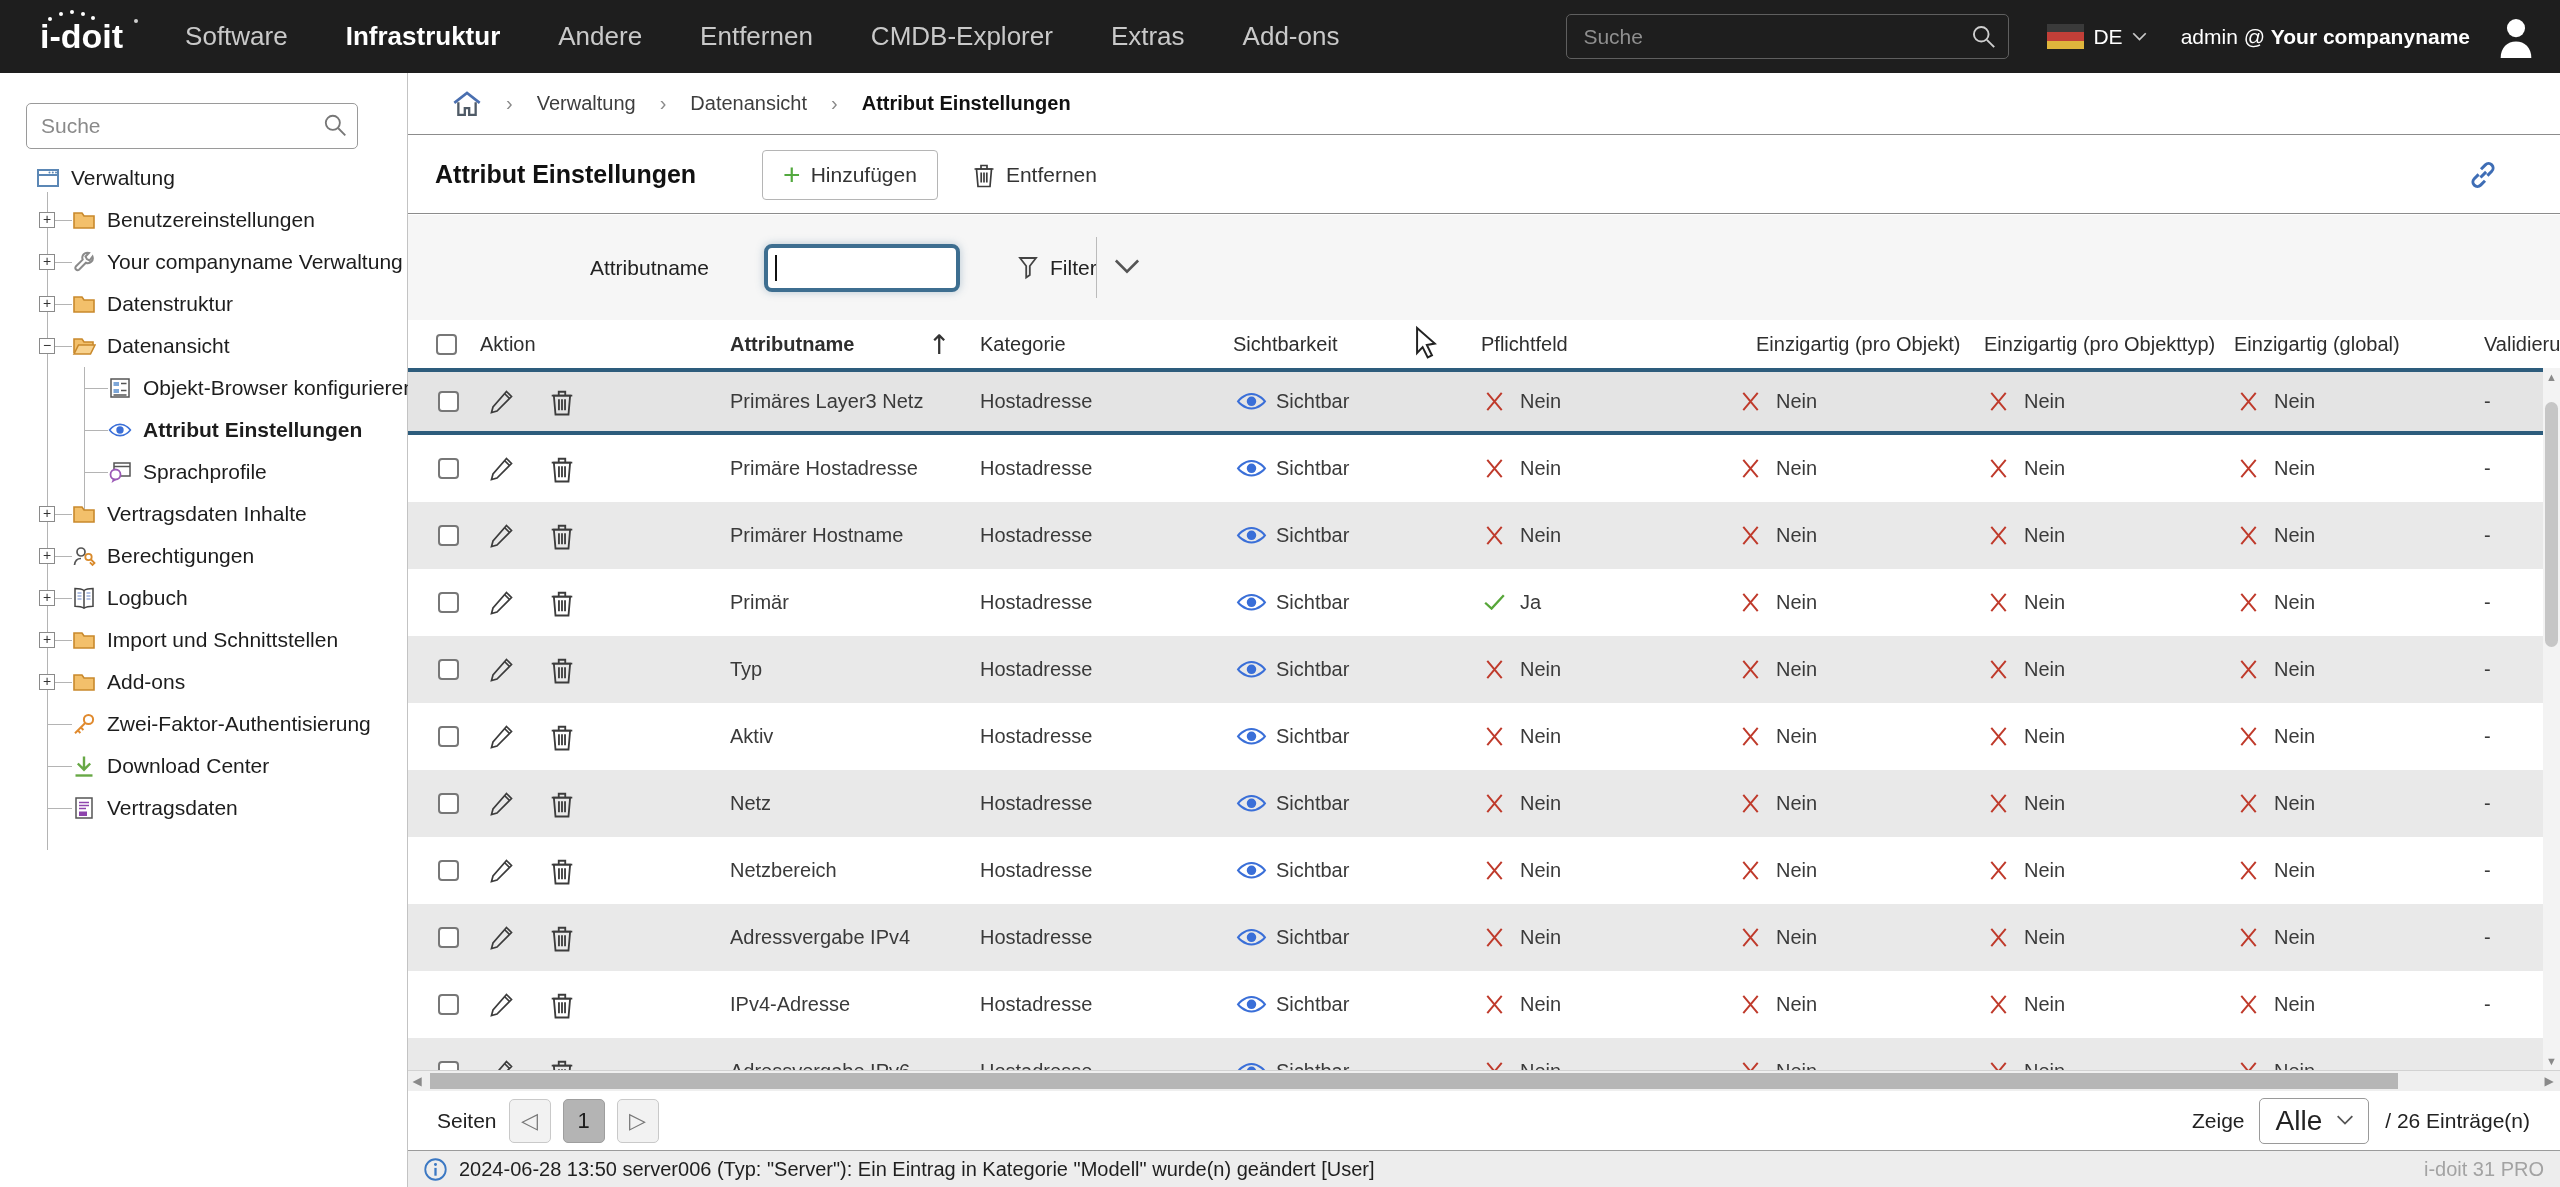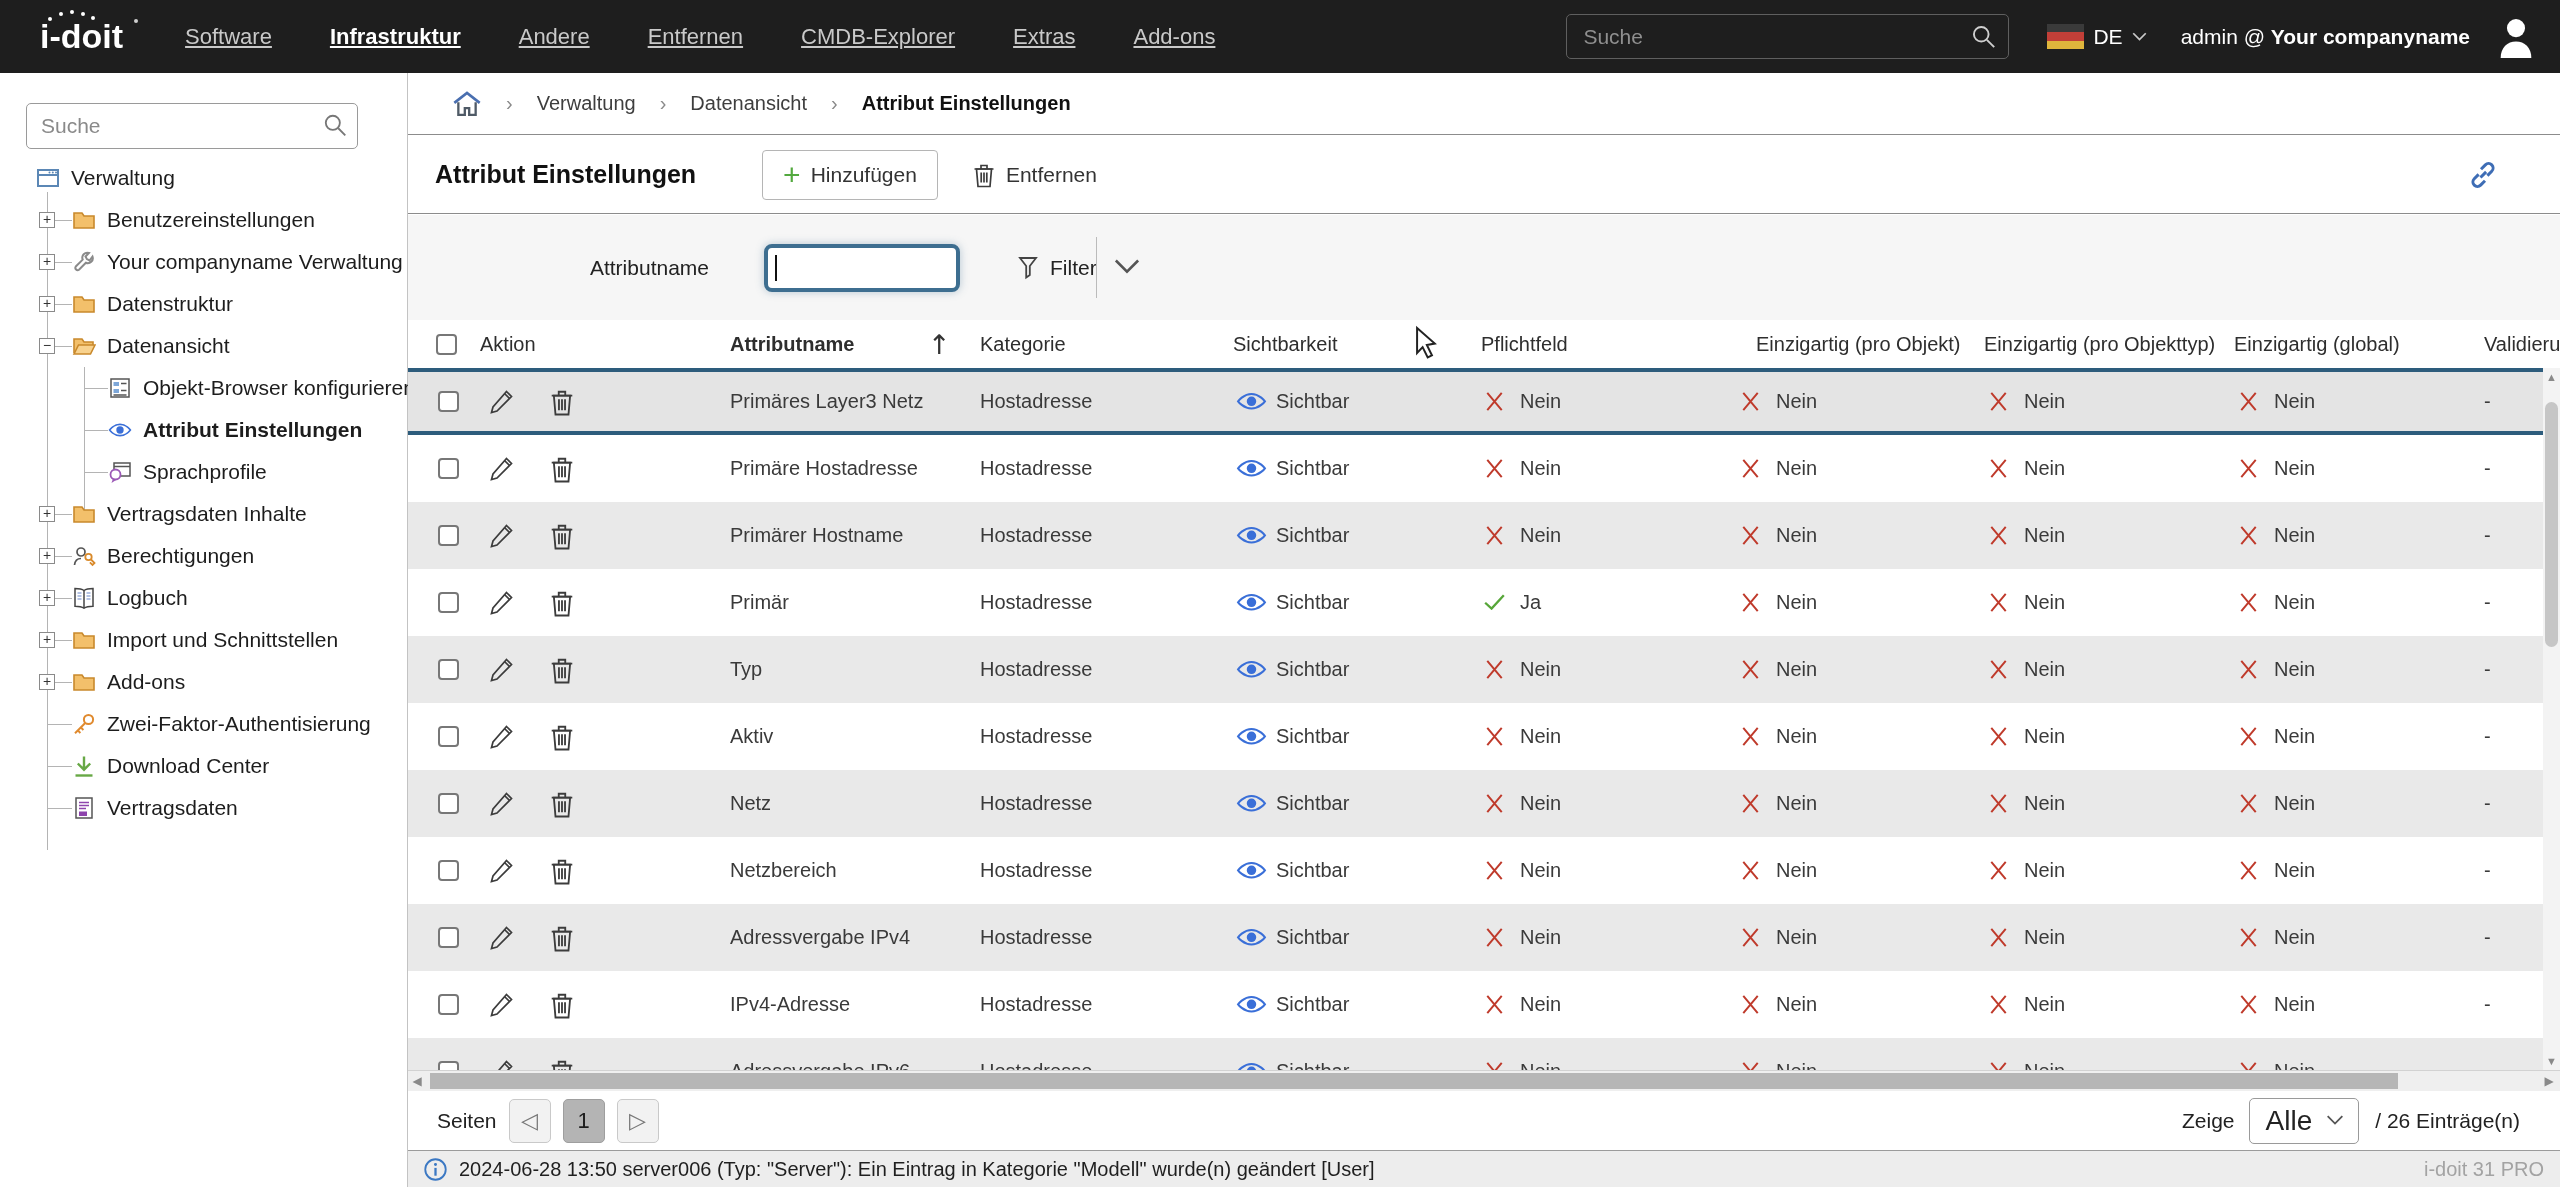--- a/index.html
+++ b/index.html
@@ -7,21 +7,21 @@
     font-family:"Liberation Sans","DejaVu Sans",sans-serif; }
   .app { position:relative; width:2560px; height:1187px; }
 
   
   .navbar { position:absolute; top:0; left:0; width:2560px; height:73px; background:#1e1e1e;
     display:flex; align-items:center; }
   .logo { position:relative; margin-left:40px; font-size:34px; font-weight:bold; color:#fff; letter-spacing:0; }
   .logo .dots { position:absolute; top:0px; left:8px; width:4px; height:4px; border-radius:50%; background:#fff;
     box-shadow:11px -5px 0 #fff, 22px -7px 0 #fff, 33px -5px 0 #fff, 43px -1px 0 #fff, 86px 2px 0 #cfcfcf; }
   .nav-menu { display:flex; margin-left:62px; gap:58px; }
-  .nav-item { color:#c9c9c9; font-size:22px; cursor:pointer; white-space:nowrap;text-decoration:underline; }
+  .nav-item { color:#c9c9c9; font-size:26px; cursor:pointer; white-space:nowrap; }
   .nav-item.active { color:#fff; font-weight:bold; }
   .nav-search { position:relative; margin-left:auto; width:443px; height:45px; }
   .nav-search input { width:100%; height:100%; background:#1e1e1e; border:1px solid #5f5f5f; border-radius:5px;
     color:#ddd; font-size:21px; padding:0 50px 0 16px; outline:none; font-family:inherit; }
   .nav-search input::placeholder { color:#8f8f8f; }
   .nav-search .mag { position:absolute; right:12px; top:9px; width:27px; height:27px; color:#cfcfcf; }
   .lang { display:flex; align-items:center; gap:9px; margin-left:38px; cursor:pointer; }
   .flag { width:37px; height:25px; display:flex; flex-direction:column; }
   .flag div { flex:1; }
   .lang .de { color:#fff; font-size:21px; }
@@ -114,21 +114,21 @@
   
   .pagebar { position:absolute; top:1018px; left:0; right:0; height:59px; background:#fff; display:flex; align-items:center; }
   .pages-label { margin-left:29px; font-size:21px; color:#222; }
   .pg-btn { width:42px; height:44px; border:1px solid #c9c9c9; border-radius:5px; background:#f2f2f2; color:#777;
     font-size:22px; margin-left:12px; cursor:pointer; font-family:"DejaVu Sans",sans-serif; }
   .pg-btn.cur { background:#b4b4b4; border-color:#9e9e9e; color:#1d1d1d; font-family:inherit; }
   .show-label { margin-left:auto; font-size:21px; color:#222; }
   .show-select { display:flex; align-items:center; gap:14px; border:1px solid #9a9a9a; border-radius:5px; background:#fff;
     height:46px; padding:0 14px 0 16px; margin-left:14px; font-size:28px; color:#222; cursor:pointer; }
   .show-select .chev { width:18px; height:11px; color:#555; }
-  .total-label { margin-left:16px; margin-right:40px; font-size:21px; color:#222; }
+  .total-label { margin-left:16px; margin-right:30px; font-size:21px; color:#222; }
 
   
   .statusbar { position:absolute; top:1077px; left:0; right:0; height:37px; background:#ededed; border-top:1px solid #9b9b9b;
     display:flex; align-items:center; }
   .statusbar .ic { width:23px; height:23px; margin-left:16px; flex:0 0 23px; }
   .status-text { margin-left:12px; font-size:20px; color:#1f1f1f; white-space:nowrap; }
   .version { margin-left:auto; margin-right:16px; font-size:20px; color:#a3a3a3; }
 
   .cursor { position:absolute; left:1002px; top:252px; width:34px; height:40px; z-index:9; pointer-events:none; }
 </style>

